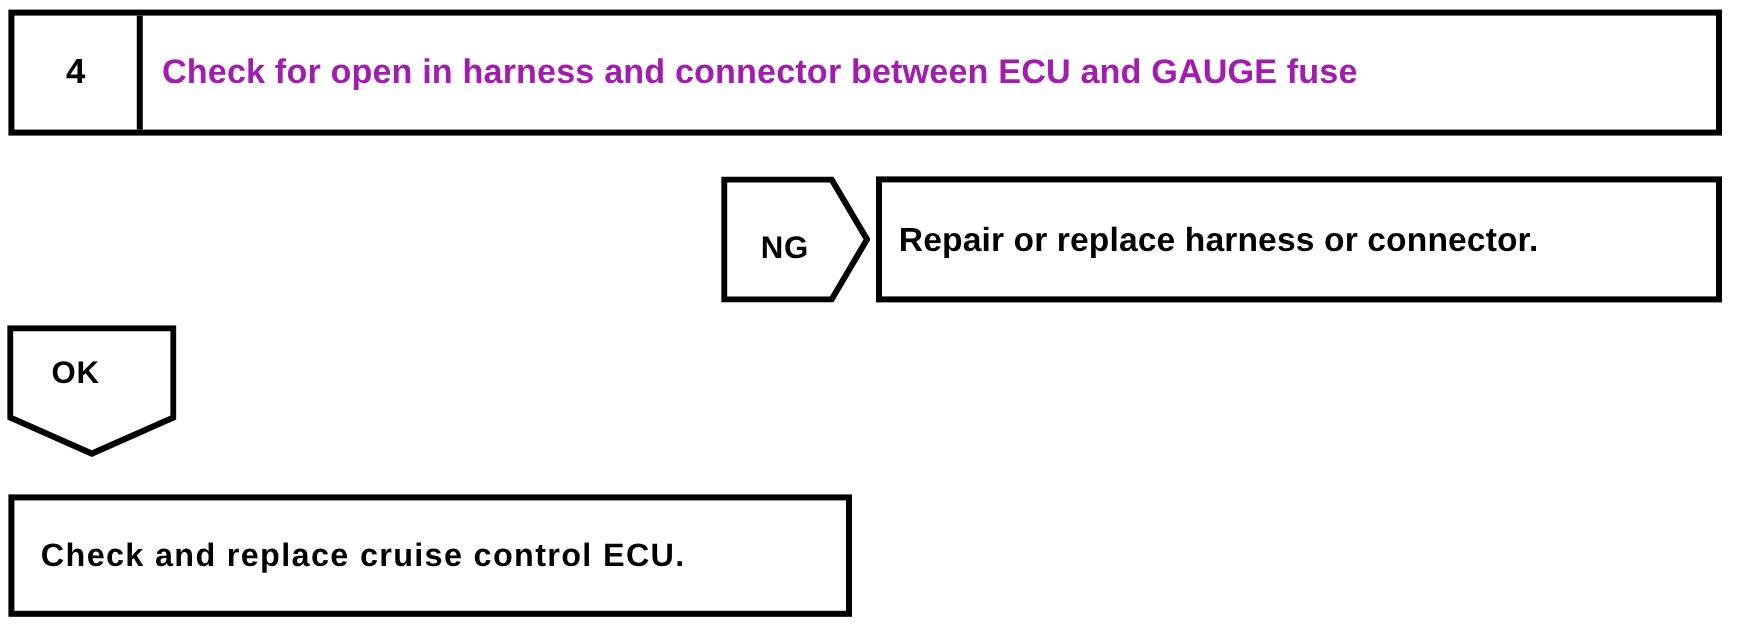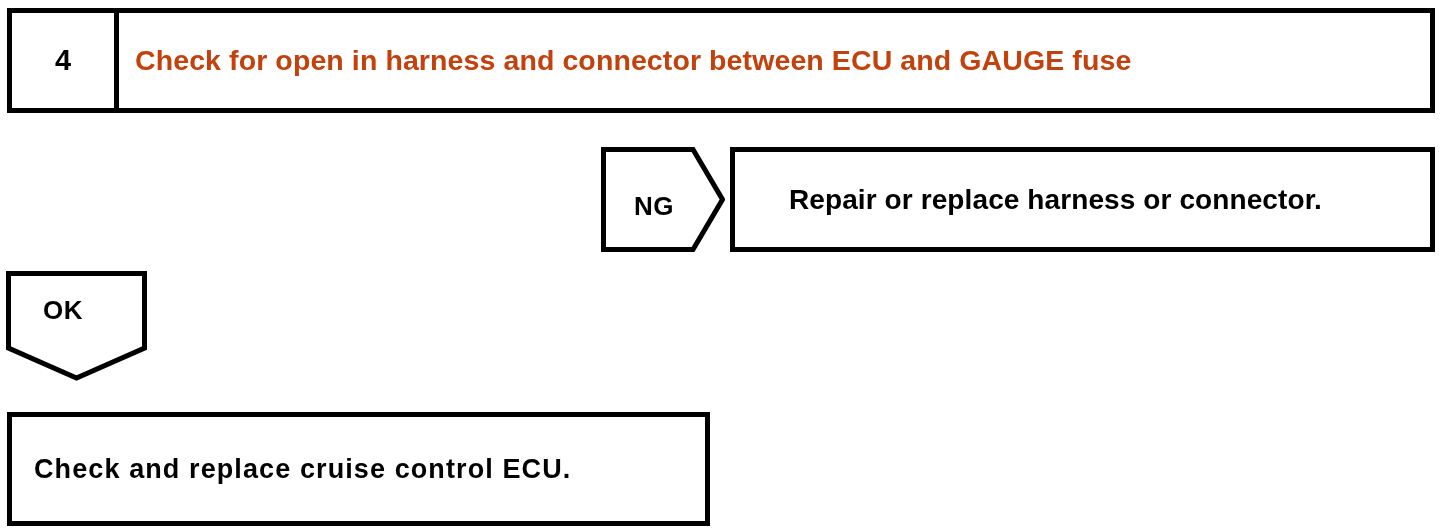--- a/index.html
+++ b/index.html
@@ -54,21 +54,21 @@
     left: 107px;
     top: 0;
     right: 0;
     height: 100%;
     display: flex;
     align-items: center;
   }
   .step-title {
     font-size: 28.5px;
     font-weight: bold;
-    color: #c2410c;
+    color: #a21caf;
     padding-left: 16px;
     letter-spacing: 0.1px;
     white-space: nowrap;
   }
 
   
   .ng-tag {
     position: absolute;
     left: 601px;
     top: 147px;
@@ -100,21 +100,20 @@
     position: absolute;
     left: 730px;
     top: 147px;
     width: 705px;
     height: 105px;
     box-sizing: border-box;
     border: 5px solid #000000;
     background: #ffffff;
     display: flex;
     align-items: center;
-    padding-left: 40px;
   }
   .repair-text {
     font-size: 28px;
     font-weight: bold;
     color: #000000;
     padding-left: 14px;
     letter-spacing: 0.1px;
     white-space: nowrap;
   }
 
@@ -146,21 +145,21 @@
     letter-spacing: 0.5px;
     pointer-events: none;
   }
 
   
   .result-box {
     position: absolute;
     left: 7px;
     top: 412px;
     width: 703px;
-    height: 114px;
+    height: 102px;
     box-sizing: border-box;
     border: 5px solid #000000;
     background: #ffffff;
     display: flex;
     align-items: center;
   }
   .result-text {
     font-size: 27px;
     font-weight: bold;
     color: #000000;

